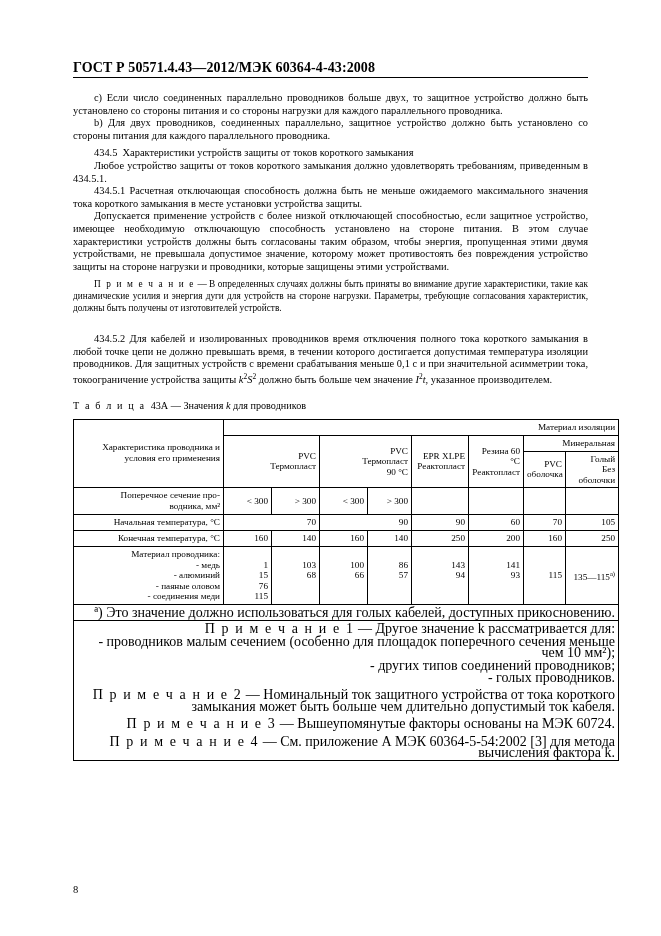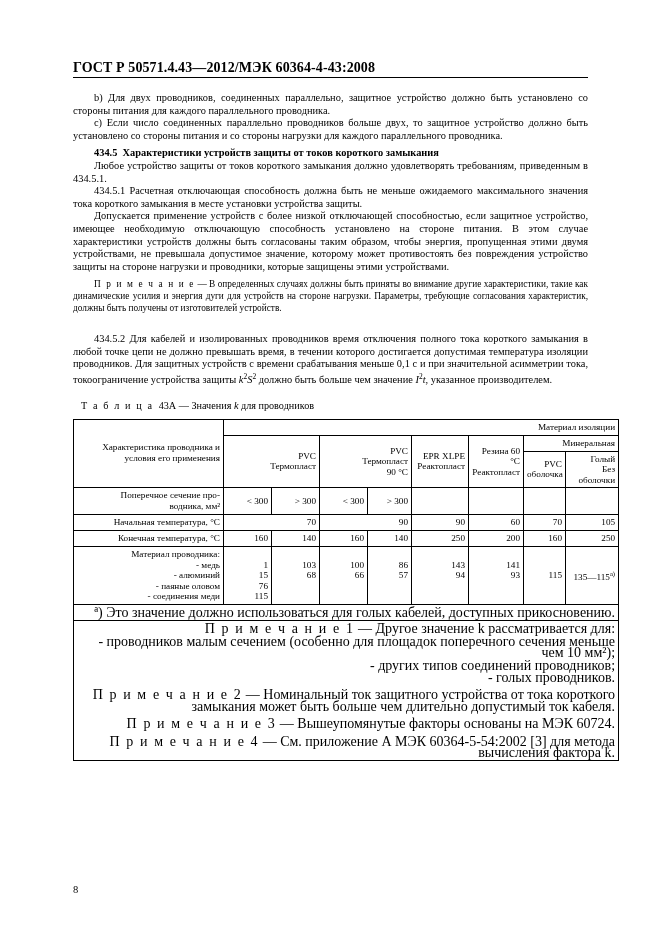--- a/index.html
+++ b/index.html
@@ -47,36 +47,35 @@
     line-height: 12.6px;
     text-align: justify;
   }
   p {
     margin: 0 0 0 0;
     text-indent: 21px;
   }
   .sec-head {
     margin-top: 5px;
     text-indent: 21px;
-    font-weight: bold;
+    font-weight: normal;
   }
   .gap { margin-top: 19px; }
   .note {
     margin-top: 6px;
     text-indent: 21px;
     font-size: 9.3px;
     line-height: 11.6px;
     text-align: justify;
   }
   .sp { letter-spacing: 1.6px; }
   .tbl-title {
     margin-top: 13px;
     text-indent: 0;
     font-size: 10.2px;
-    margin-left: 8px;
   }
   table.k-table {
     margin-top: 6px;
     border-collapse: collapse;
     width: 515px;
     font-size: 9.2px;
     line-height: 11px;
     table-layout: fixed;
   }
   table.k-table td, table.k-table th {
@@ -133,22 +132,22 @@
 
 <div class="page">
 
   <div class="header">
     <span>ГОСТ Р 50571.4.43—2012/МЭК 60364-4-43:2008</span>
     <span class="rule"></span>
   </div>
 
   <div class="content">
 
+    <p>с) Если число соединенных параллельно проводников больше двух, то защитное устройство должно быть установлено со стороны питания и со стороны нагрузки для каждого параллельного проводника.</p>
     <p>b)  Для двух проводников, соединенных параллельно, защитное устройство должно быть установлено со стороны питания для каждого параллельного проводника.</p>
-    <p>с) Если число соединенных параллельно проводников больше двух, то защитное устройство должно быть установлено со стороны питания и со стороны нагрузки для каждого параллельного проводника.</p>
 
     <p class="sec-head">
       <span>434.5</span>&nbsp;&nbsp;<span>Характеристики устройств защиты от токов короткого замыкания</span>
     </p>
 
     <p>Любое устройство защиты от токов короткого замыкания должно удовлетворять требованиям, приведенным в 434.5.1.</p>
     <p>434.5.1  Расчетная отключающая способность должна быть не меньше ожидаемого максимального значения тока короткого замыкания в месте установки устройства защиты.</p>
     <p>Допускается применение устройств с более низкой отключающей способностью, если защитное устройство, имеющее необходимую отключающую способность установлено на стороне питания. В этом случае характеристики устройств должны быть согласованы таким образом, чтобы энергия, пропущенная этими двумя устройствами, не превышала допустимое значение, которому может противостоять без повреждения устройство защиты на стороне нагрузки и проводники, которые защищены этими устройствами.</p>
 
     <p class="note"><span class="sp">П р и м е ч а н и е</span><span> — В определенных случаях должны быть приняты во внимание другие характеристики, такие как динамические усилия и энергия дуги для устройств на стороне нагрузки. Параметры, требующие согласования характеристик, должны быть получены от изготовителей устройств.</span></p>

